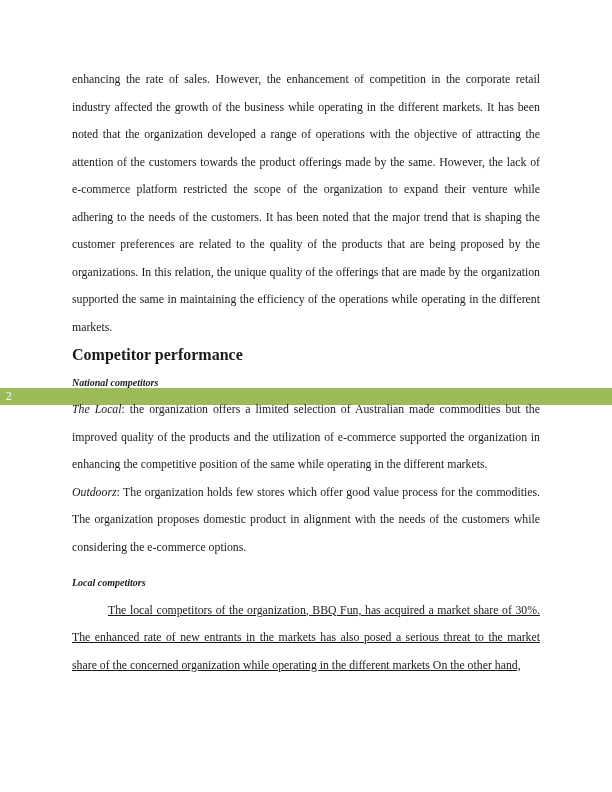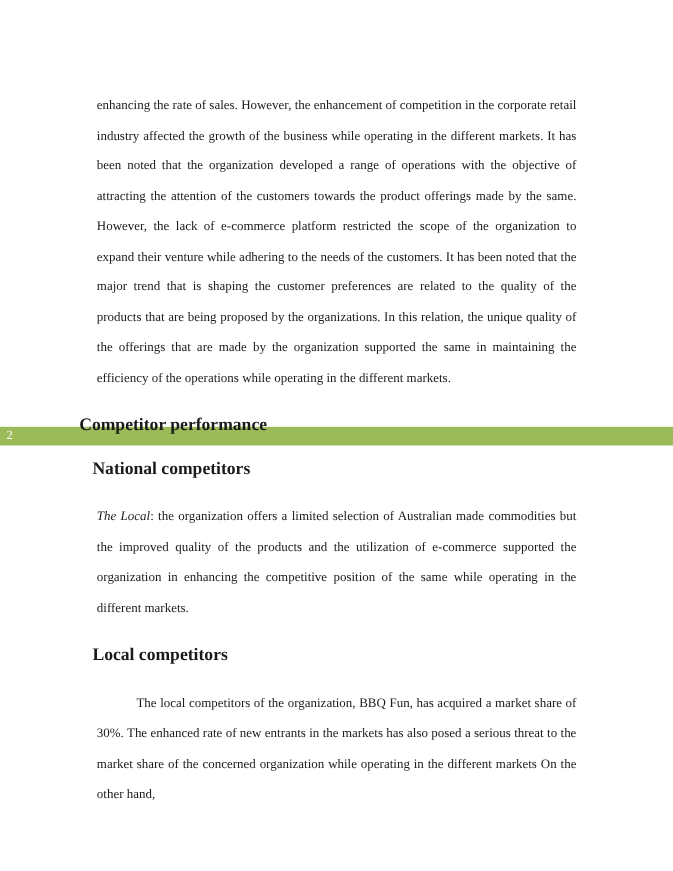--- a/index.html
+++ b/index.html
@@ -44,59 +44,61 @@
   .content {
     position: absolute;
     left: 72px;
     top: 66px;
     width: 468px;
     z-index: 2;
     font-size: 11.8px;
     line-height: 27.5px;
   }
   .content p {
-    margin: 16px;
+    margin: 0;
     text-align: justify;
   }
   .h-bold {
     margin: 0;
     font-weight: bold;
     font-size: 16px;
     line-height: 27.5px;
   }
   .h-bolditalic {
-    margin: 12px;
+    margin: 0;
     font-weight: bold;
-    font-size: 16px;
+    font-style: italic;
+    font-size: 10px;
     line-height: 27.5px;
   }
   .mt10 { margin-top: 10px; }
   .mt8  { margin-top: 8px; }
   .mb10 { margin-bottom: 10px; }
   .lead-italic { font-style: italic; }
-  .indent-first { text-indent: 36px; }
+  .indent-first { text-indent: 36px; text-decoration: underline; }
 </style>
 </head>
 <body>
 
 <div class="page">
 
   <div class="band" style="background: rgb(155, 187, 89);">
     <span class="pagenum">2</span>
   </div>
 
   <div class="content">
 
     <p class="mb10">enhancing the rate of sales. However, the enhancement of competition in the corporate retail industry affected the growth of the business while operating in the different markets. It has been noted that the organization developed a range of operations with the objective of attracting the attention of the customers towards the product offerings made by the same. However, the lack of e-commerce platform restricted the scope of the organization to expand their venture while adhering to the needs of the customers. It has been noted that the major trend that is shaping the customer preferences are related to the quality of the products that are being proposed by the organizations. In this relation, the unique quality of the offerings that are made by the organization supported the same in maintaining the efficiency of the operations while operating in the different markets.</p>
 
     <div class="h-bold">Competitor performance</div>
 
     <div class="h-bolditalic">National competitors</div>
 
     <p class="mt10"><span class="lead-italic">The Local</span><span>: the organization offers a limited selection of Australian made commodities but the improved quality of the products and the utilization of e-commerce supported the organization in enhancing the competitive position of the same while operating in the different markets.</span></p>
 
+    <p class="mt10"><span class="lead-italic">Outdoorz</span><span>: The organization holds few stores which offer good value process for the commodities. The organization proposes domestic product in alignment with the needs of the customers while considering the e-commerce options.</span></p>
 
     <div class="h-bolditalic mt8">Local competitors</div>
 
     <p class="mt8 indent-first">The local competitors of the organization, BBQ Fun, has acquired a market share of 30%. The enhanced rate of new entrants in the markets has also posed a serious threat to the market share of the concerned organization while operating in the different markets On the other hand,</p>
 
   </div>
 </div>
 
 </body></html>

